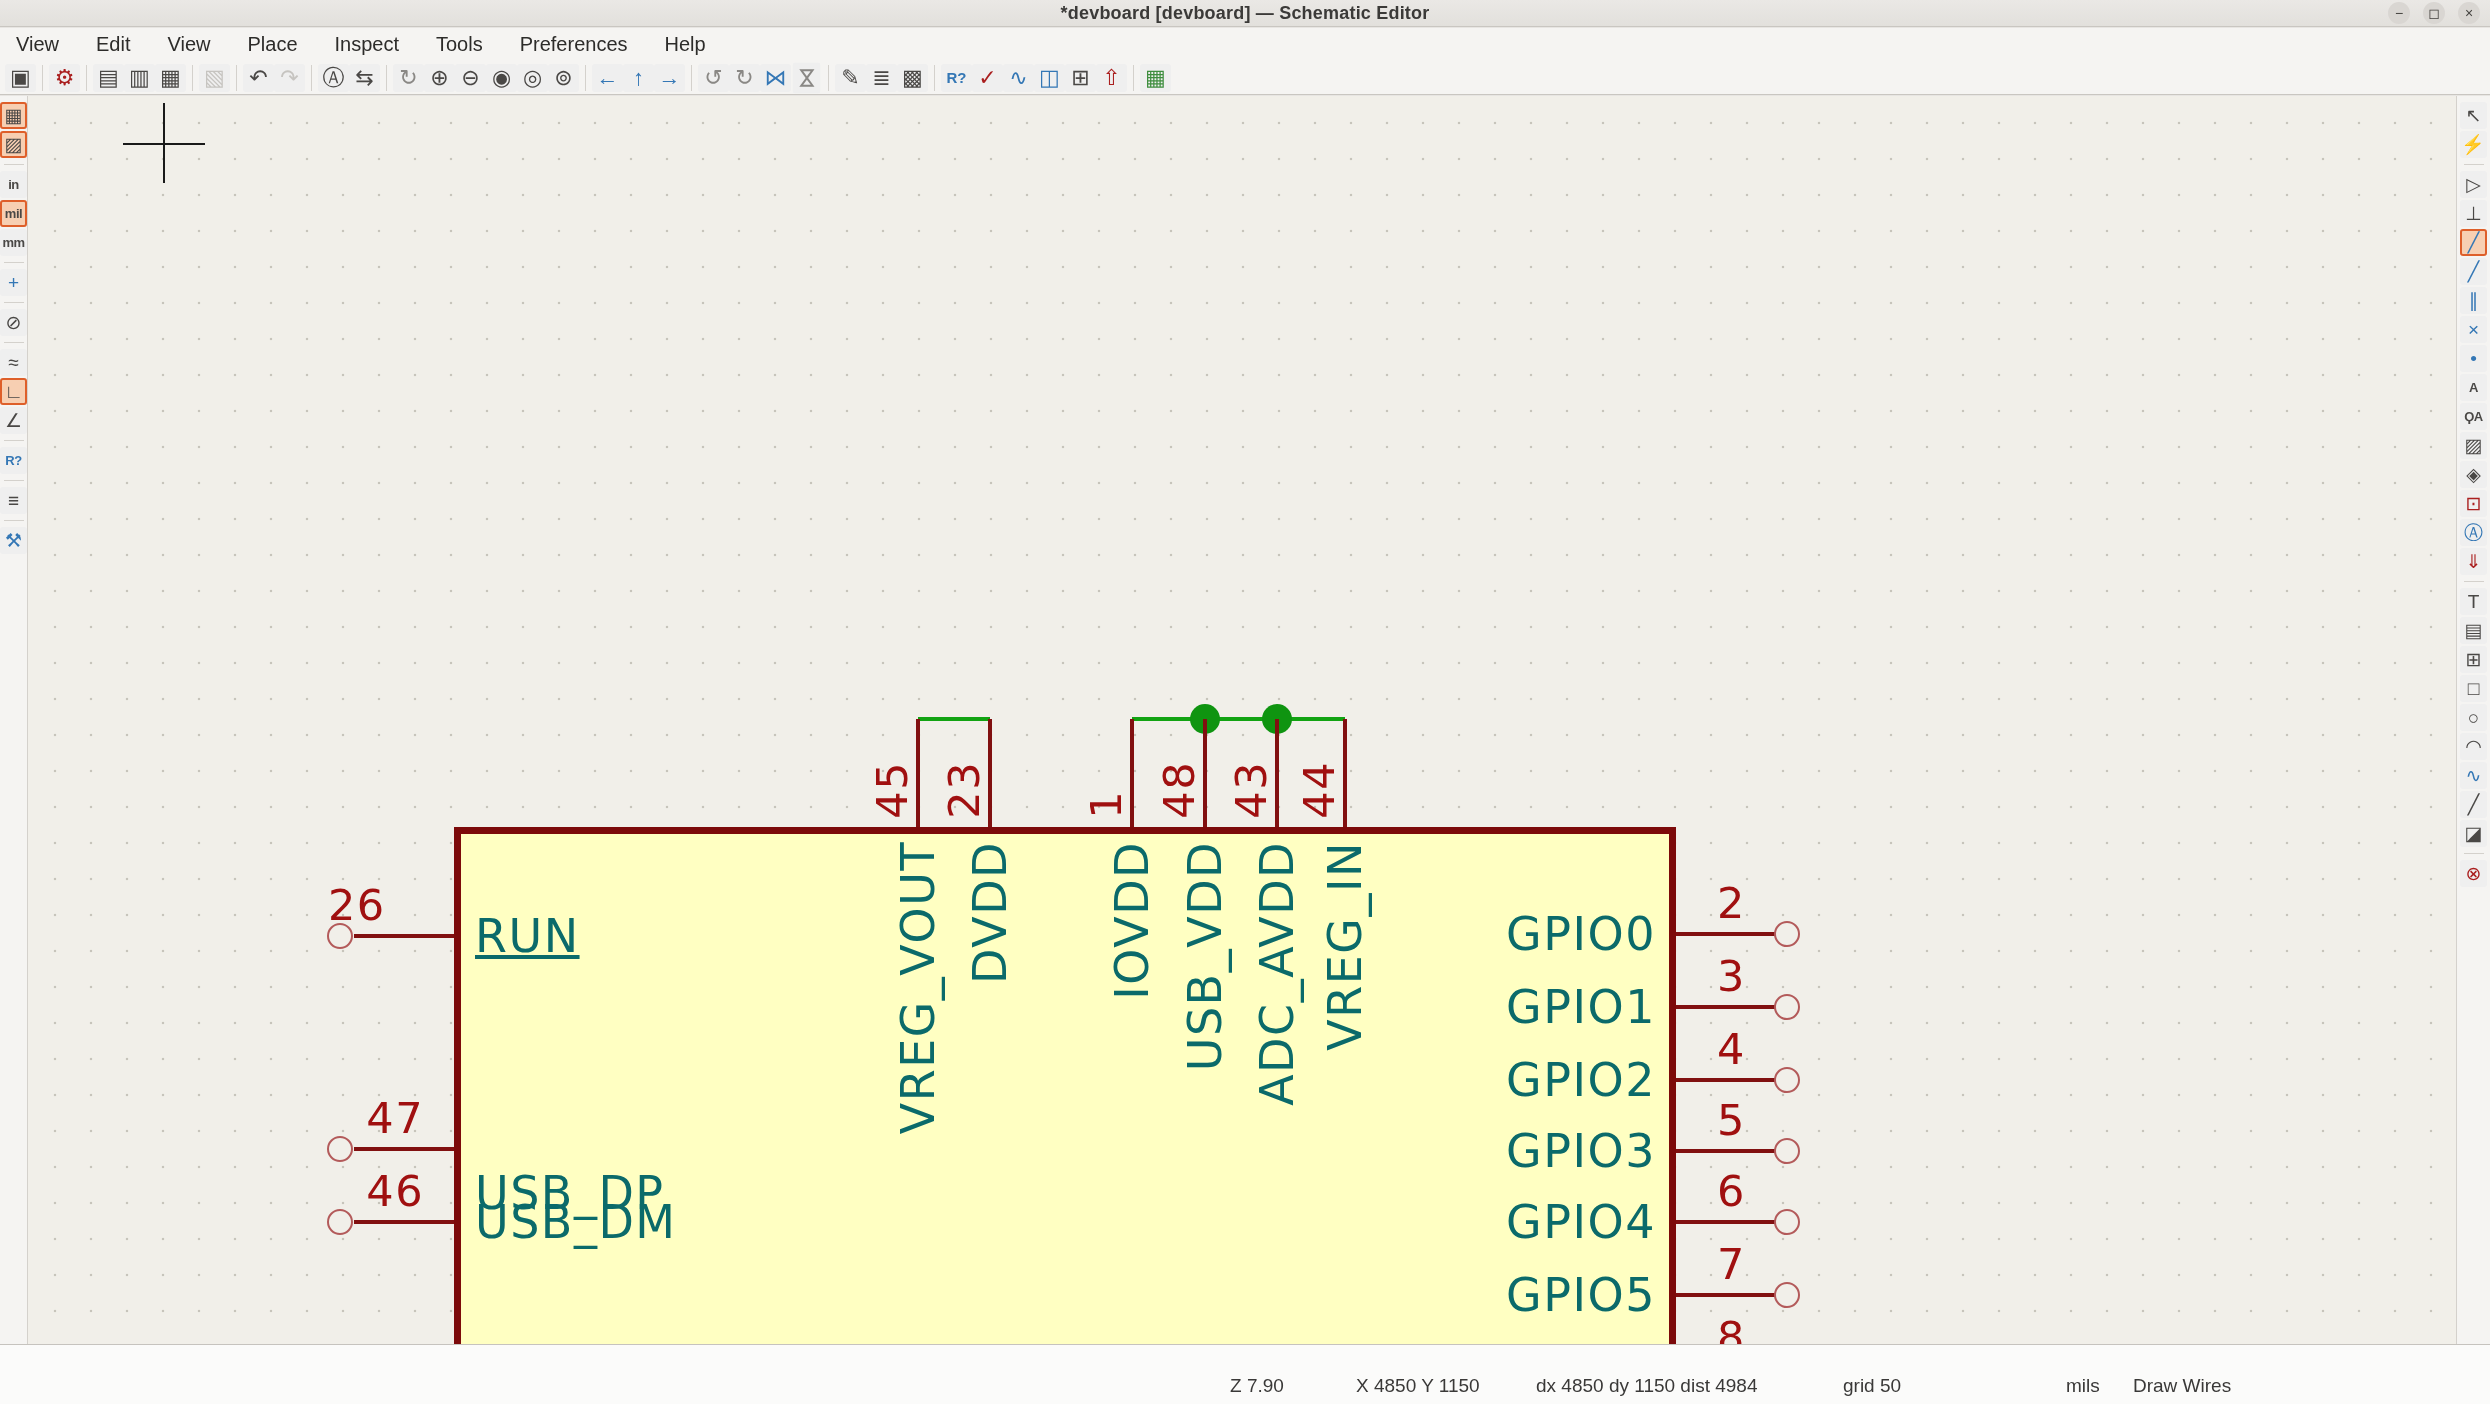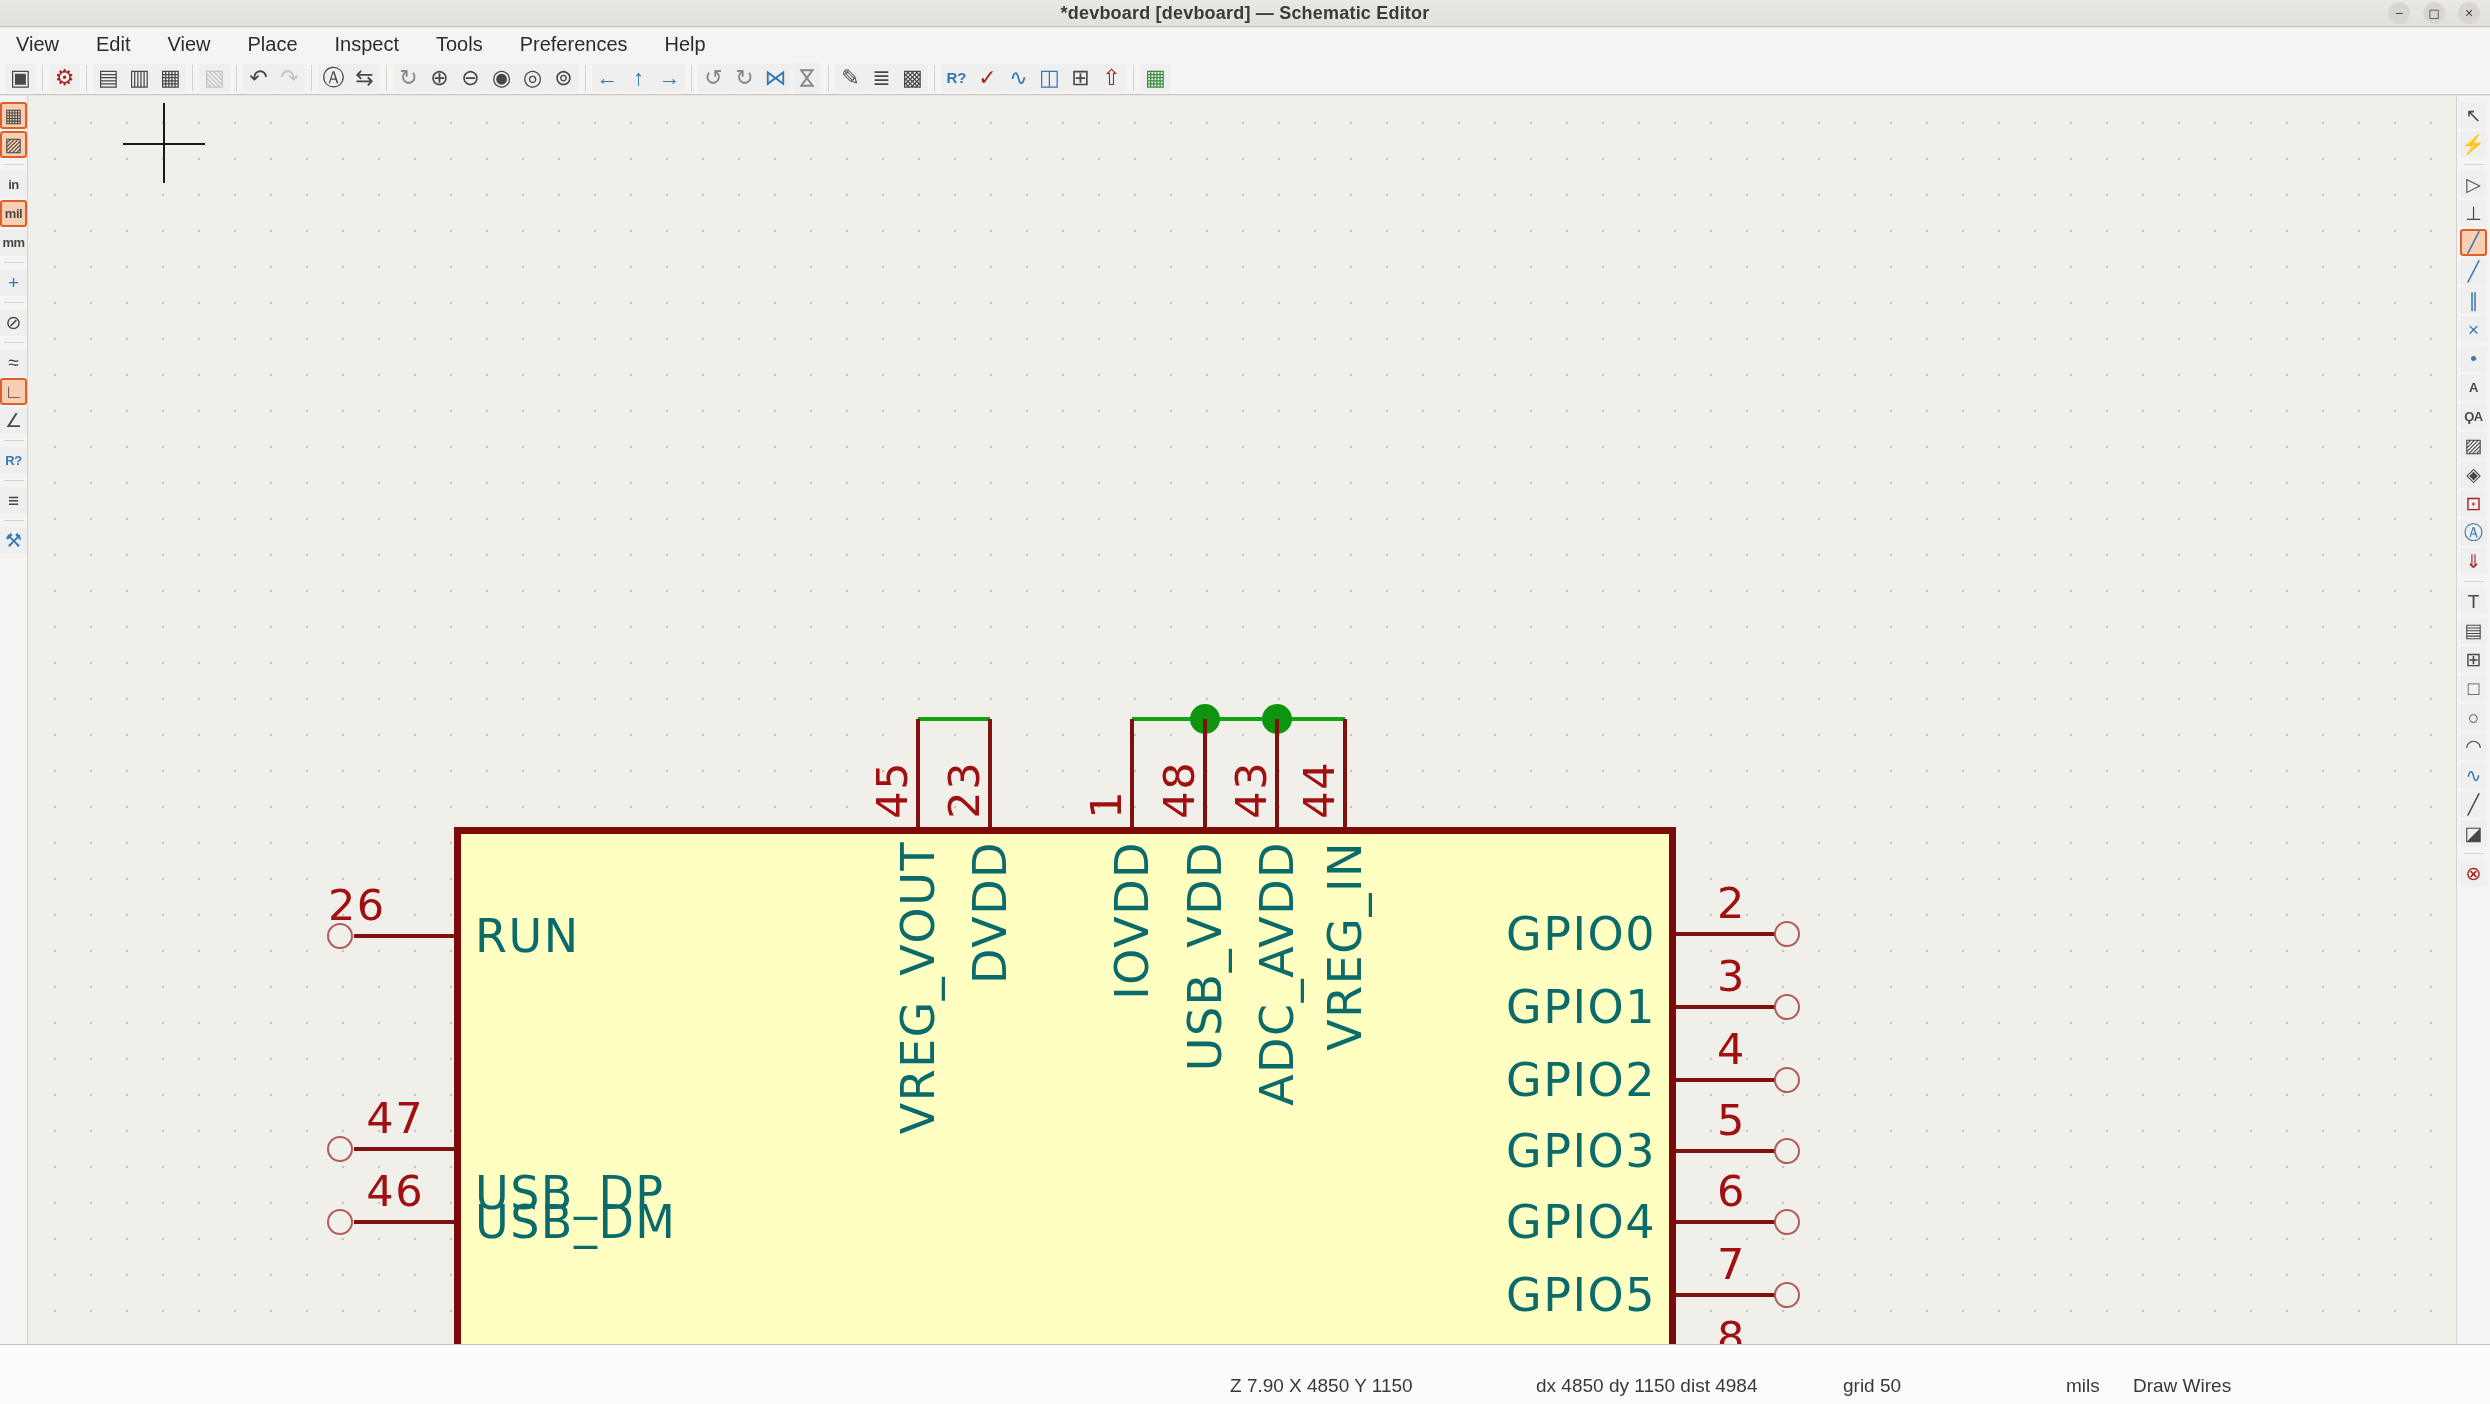--- a/index.html
+++ b/index.html
@@ -64,21 +64,21 @@
 
   .sch-text { position:absolute; font-family:"DejaVu Sans", sans-serif; letter-spacing:1.5px; white-space:nowrap; }
   .pin-num { font-size:43px; line-height:46px; }
   .pin-name { font-size:46px; line-height:50px; }
   .vtext { writing-mode:vertical-rl; transform:rotate(180deg); letter-spacing:1.5px; }
 
   
   #statusbar { position:absolute; left:0; top:1344px; width:2490px; height:60px;
     background:#FBFBFA; border-top:1px solid #C6C3BE;padding-left:40px; }
   .status-field { position:absolute; top:30px; font-size:19px; color:#3A3938; white-space:nowrap; }
-  #st-zoom { left:1230px; } #st-cursor { left:1289px; } #st-delta { left:1536px; }
+  #st-zoom { left:1230px; } #st-cursor { left:1356px; } #st-delta { left:1536px; }
   #st-grid { left:1843px; } #st-units { left:2066px; } #st-tool { left:2133px; }
 </style>
 </head>
 <body>
 
 <div id="titlebar">
   <span id="title-text">*devboard [devboard] — Schematic Editor</span>
   <div id="win-controls">
       <div class="win-btn">−</div>
       <div class="win-btn">◻</div>
@@ -213,21 +213,21 @@
     <div class="sch-text pin-name vtext" style="left:1152px;top:745px;width:50px;color:#0B6A6A;">USB_VDD</div>
     <div class="pin-line-v" style="left:1247px;top:623px;height:108px;background:#811010;"></div>
     <div class="sch-text pin-num vtext" style="left:1200px;bottom:525px;width:46px;color:#A01010;">43</div>
     <div class="sch-text pin-name vtext" style="left:1224px;top:745px;width:50px;color:#0B6A6A;">ADC_AVDD</div>
     <div class="pin-line-v" style="left:1315px;top:623px;height:108px;background:#811010;"></div>
     <div class="sch-text pin-num vtext" style="left:1268px;bottom:525px;width:46px;color:#A01010;">44</div>
     <div class="sch-text pin-name vtext" style="left:1292px;top:745px;width:50px;color:#0B6A6A;">VREG_IN</div>
     <div class="pin-line-h" style="left:326px;top:838px;width:100px;background:#811010;"></div>
     <div class="pin-circle" style="left:299px;top:827px;"></div>
     <div class="sch-text pin-num" style="left:300px;top:786px;width:96px;color:#A01010;">26</div>
-    <div class="sch-text pin-name" style="left:447px;top:815px;color:#0B6A6A;">RUN</div>
+    <div class="sch-text pin-name" style="left:447px;top:815px;color:#0B6A6A;text-decoration:underline;">RUN</div>
     <div class="pin-line-h" style="left:326px;top:1051px;width:100px;background:#811010;"></div>
     <div class="pin-circle" style="left:299px;top:1040px;"></div>
     <div class="sch-text pin-num" style="left:300px;top:999px;width:96px;text-align:right;color:#A01010;">47</div>
     <div class="sch-text pin-name" style="left:447px;top:1072px;color:#0B6A6A;">USB_DP</div>
     <div class="pin-line-h" style="left:326px;top:1124px;width:100px;background:#811010;"></div>
     <div class="pin-circle" style="left:299px;top:1113px;"></div>
     <div class="sch-text pin-num" style="left:300px;top:1072px;width:96px;text-align:right;color:#A01010;">46</div>
     <div class="sch-text pin-name" style="left:447px;top:1101px;color:#0B6A6A;">USB_DM</div>
     <div class="pin-line-h" style="left:1648px;top:836px;width:100px;background:#811010;"></div>
     <div class="pin-circle" style="left:1746px;top:825px;"></div>

